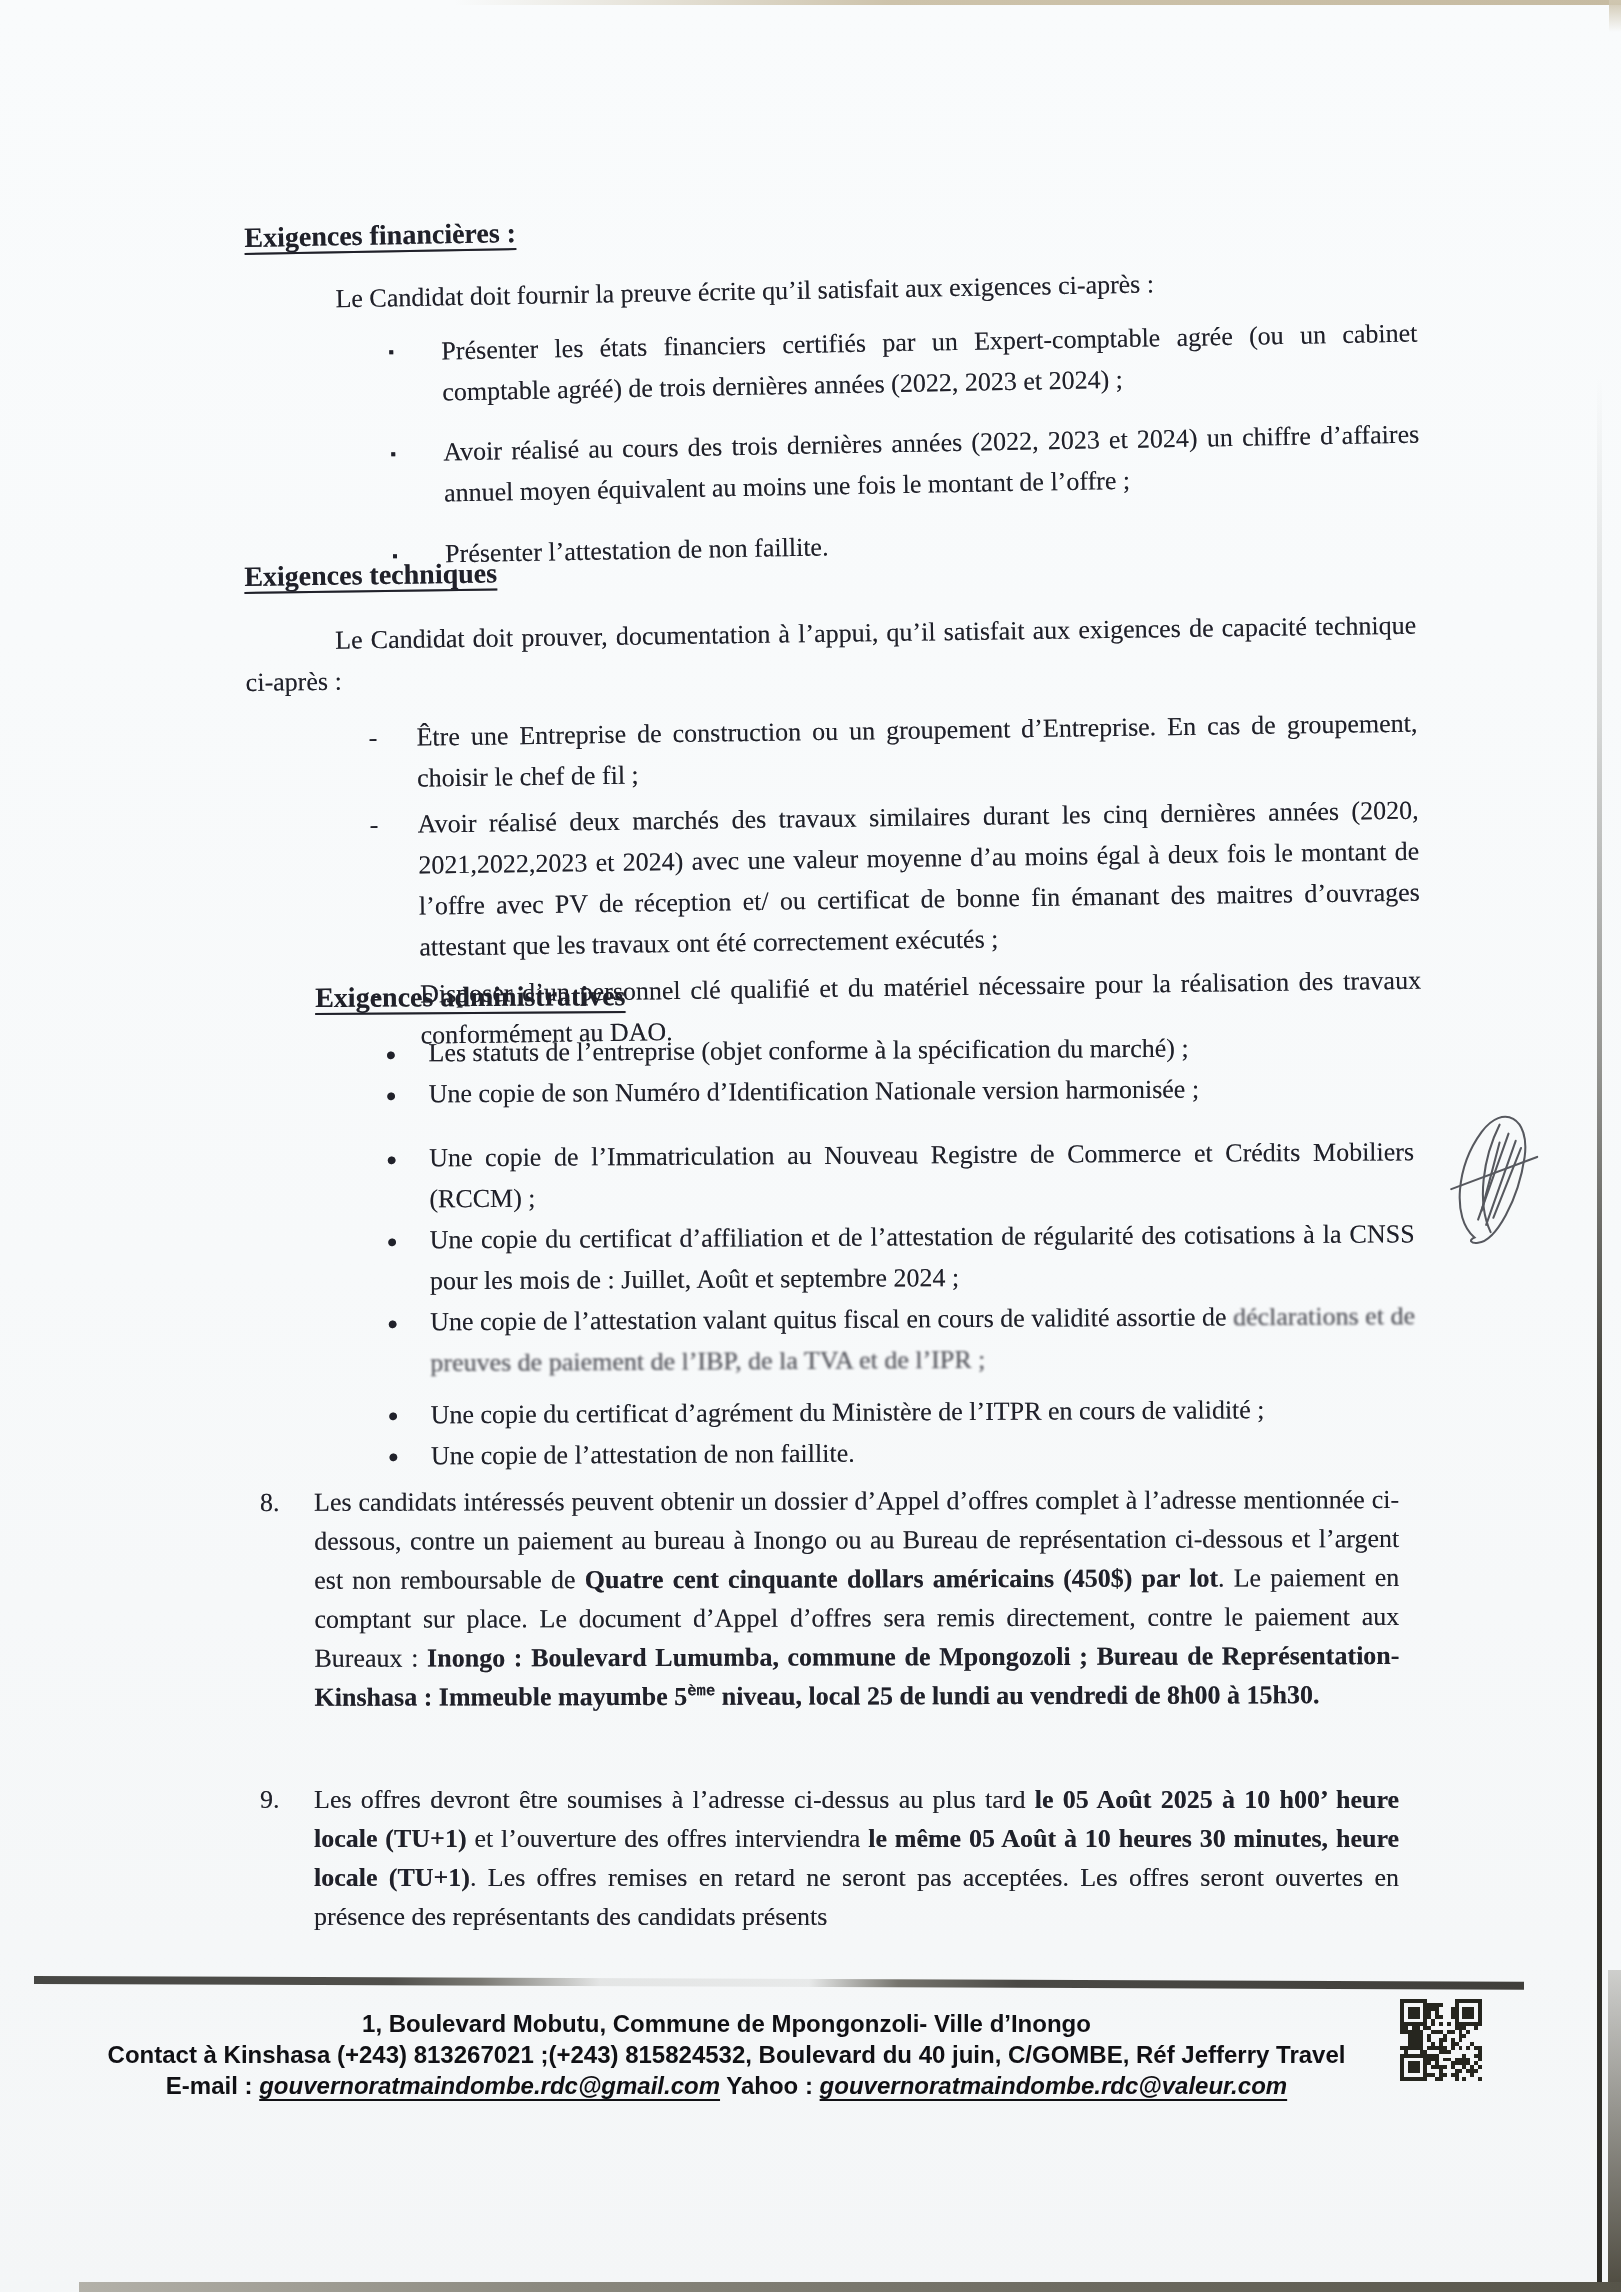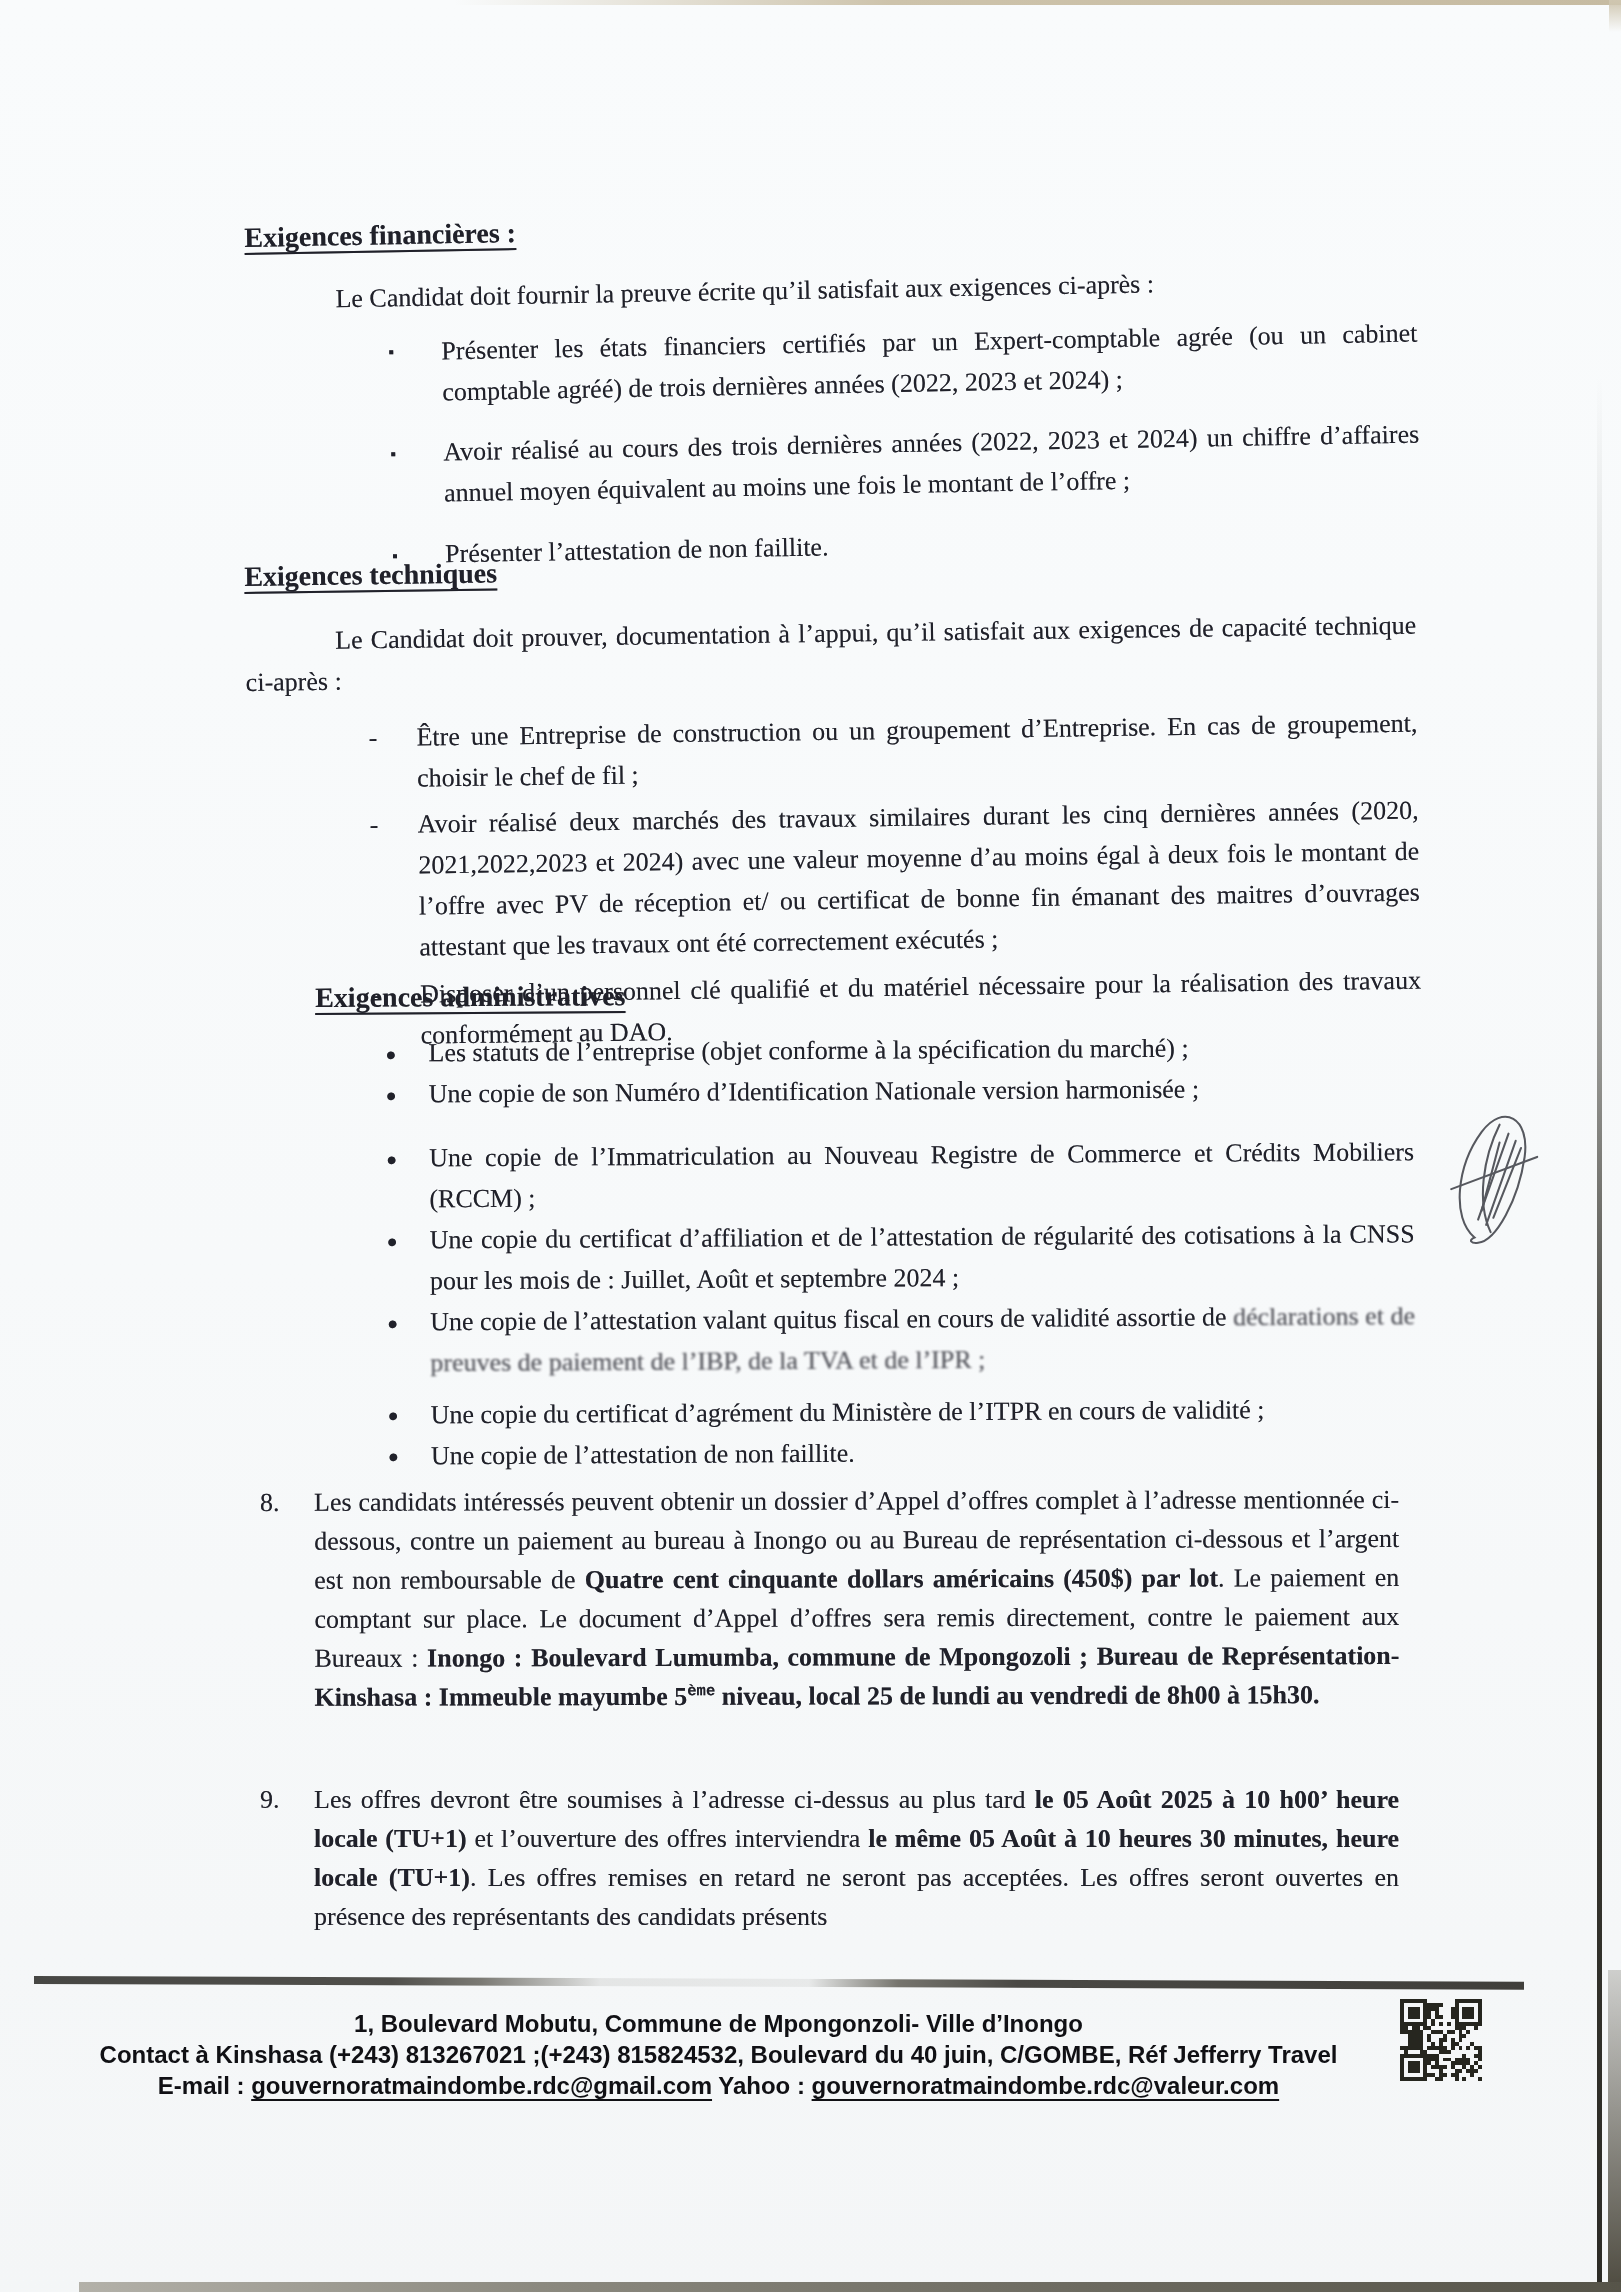--- a/index.html
+++ b/index.html
@@ -47,24 +47,24 @@
   .sec-admin .marker{position:absolute;left:70px;top:1.8px;font-size:18px;}
   .numbered{position:absolute;font-size:26px;line-height:39px;text-align:justify;}
   .num8{left:260px;top:1483px;width:1139px;transform:rotate(-0.15deg);transform-origin:0 0;}
   .num9{left:260px;top:1780px;width:1139px;}
   .numbered .no{position:absolute;left:0;top:0;}
   .numbered .txt{display:block;padding-left:54px;}
   .b{font-weight:bold;}
   sup{font-size:0.6em;line-height:0;font-family:Liberation Mono, monospace;}
   .blurred{filter:blur(1.2px);opacity:.78;}
   
-  .footer{position:absolute;left:47px;top:2008px;width:1343px;text-align:center;
+  .footer{position:absolute;left:55px;top:2008px;width:1343px;text-align:center;
     font-family:"Liberation Sans","DejaVu Sans",sans-serif;font-weight:bold;
     font-size:24px;line-height:31px;color:#101014;text-shadow:none;}
-  .footer .em{text-decoration:underline;text-decoration-thickness:1.8px;text-underline-offset:4.5px;}
+  .footer .em{text-decoration:underline;text-decoration-thickness:1.8px;text-underline-offset:4.5px;font-style:italic;}
   
   .signature{position:absolute;left:1444px;top:1105px;width:104px;height:145px;}
   .qr{position:absolute;left:1400px;top:1999px;width:82px;height:82px;}
 </style>
 </head>
 <body>
 
 <div class="page">
 
   <div class="top-strip"></div>

